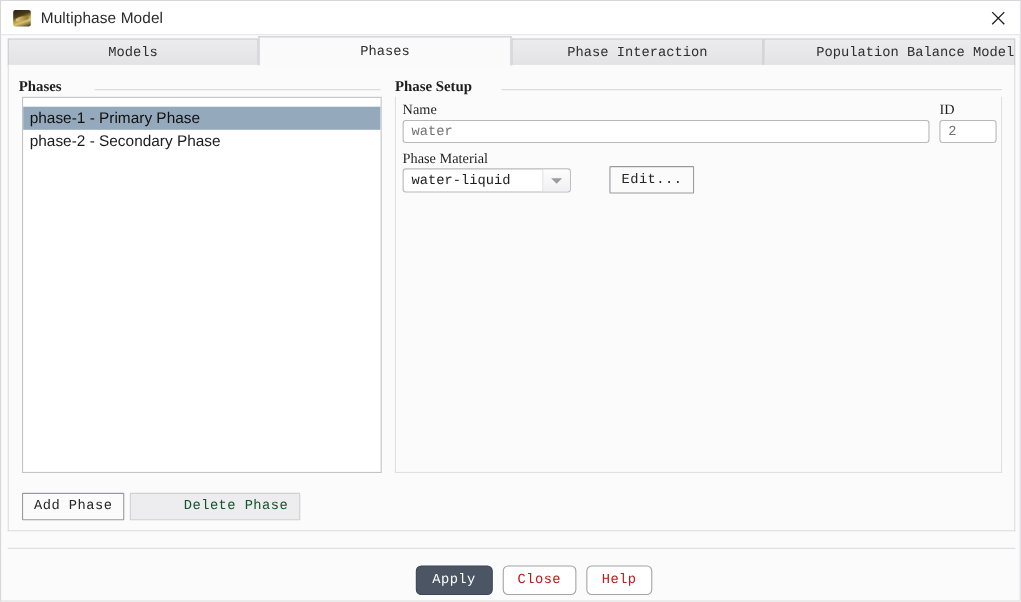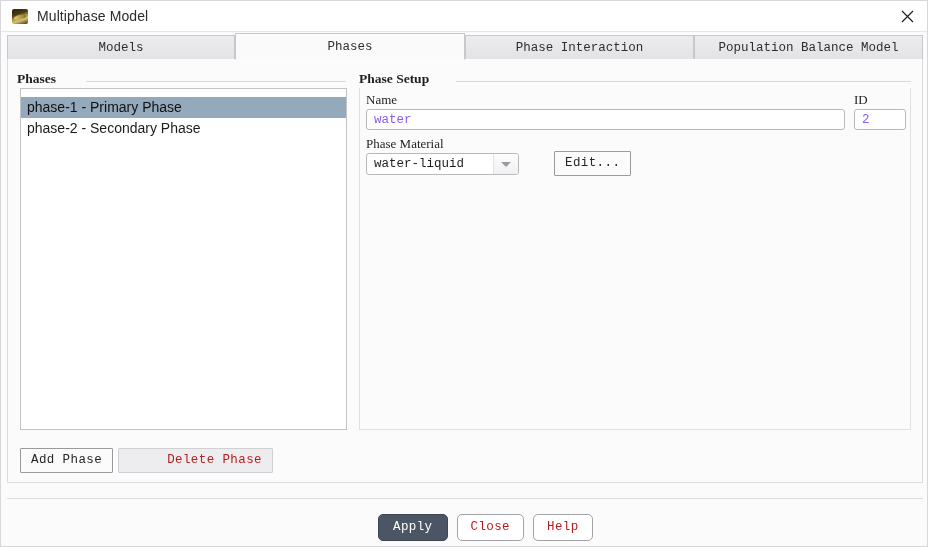--- a/index.html
+++ b/index.html
@@ -166,21 +166,21 @@
     border-radius: 1px;
     box-sizing: border-box;
     cursor: pointer;
     white-space: nowrap;
     border: 1px solid #9a9a9e;
     background: #fbfbfc;
     color: #262626;
     letter-spacing: .4px;
   }
   .btn.disabled {
-    color: #b91c1c;
+    color: #14532d;
     border-color: #d0d0d3;
     background: #ededef;
     cursor: default;
     padding-left: 48px;
   }
 
   
   .setup-label { left: 351px; top: 12px; }
   .setup-rule {
     position: absolute;
@@ -207,21 +207,21 @@
     white-space: nowrap;
   }
   .textinput {
     position: absolute;
     box-sizing: border-box;
     background: #ffffff;
     border: 1px solid #b9b9bd;
     border-radius: 3px;
     font-family: "Liberation Mono", monospace;
     font-size: 12.5px;
-    color: #8b5cf6;
+    color: #737373;
     padding: 0 7px;
     display: flex;
     align-items: center;
     height: 21px;
     white-space: nowrap;
     overflow: hidden;
   }
 
   .name-label  { left: 6px;  top: 4px; }
   .name-input  { left: 6px;  top: 21px; width: 479px; }
@@ -324,21 +324,21 @@
   <div class="tabbar">
     <div class="tab" style="left:0px;width:228px;">
       <span>Models</span>
     </div>
     <div class="tab active" style="left:228px;width:230px;">
       <span>Phases</span>
     </div>
     <div class="tab" style="left:458px;width:229px;">
       <span>Phase Interaction</span>
     </div>
-    <div class="tab" style="left:687px;width:229px;">
+    <div class="tab" style="left:687px;width:229px;justify-content:flex-end;">
       <span>Population Balance Model</span>
     </div>
   </div>
 
   <div class="content">
 
     <div class="group-label phases-label">Phases</div>
     <div class="phases-rule"></div>
 
     <div class="listbox">

